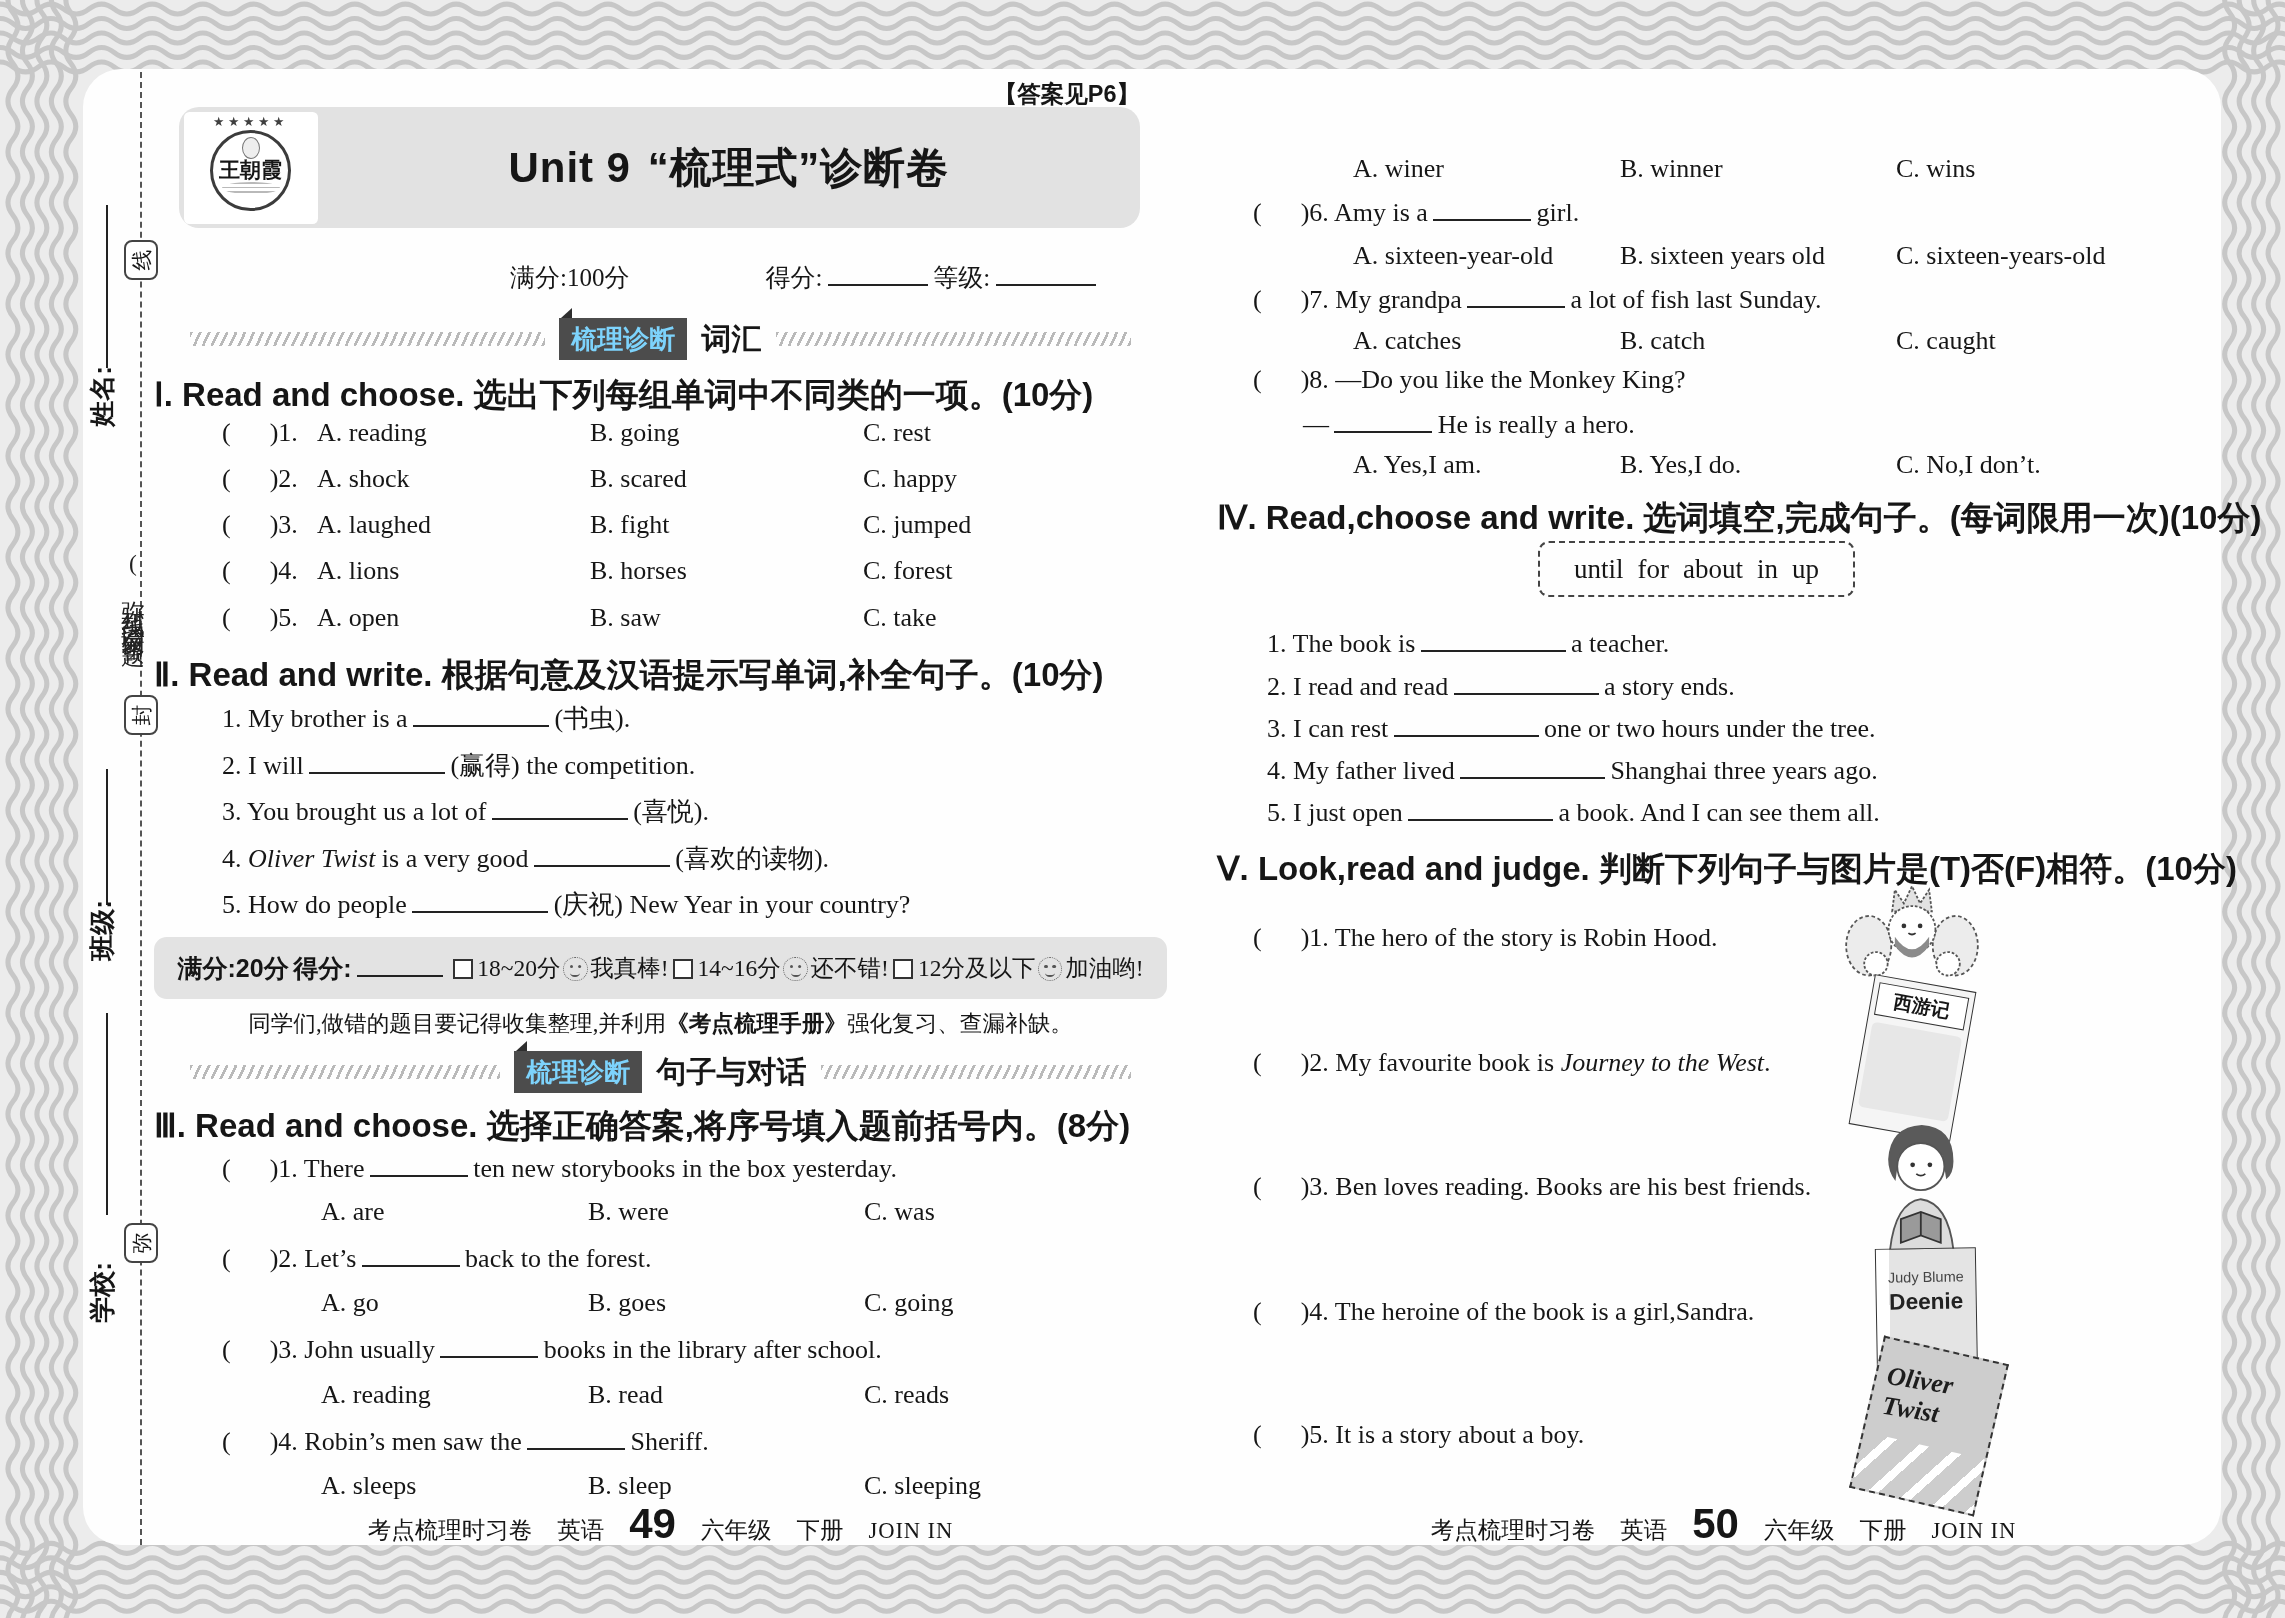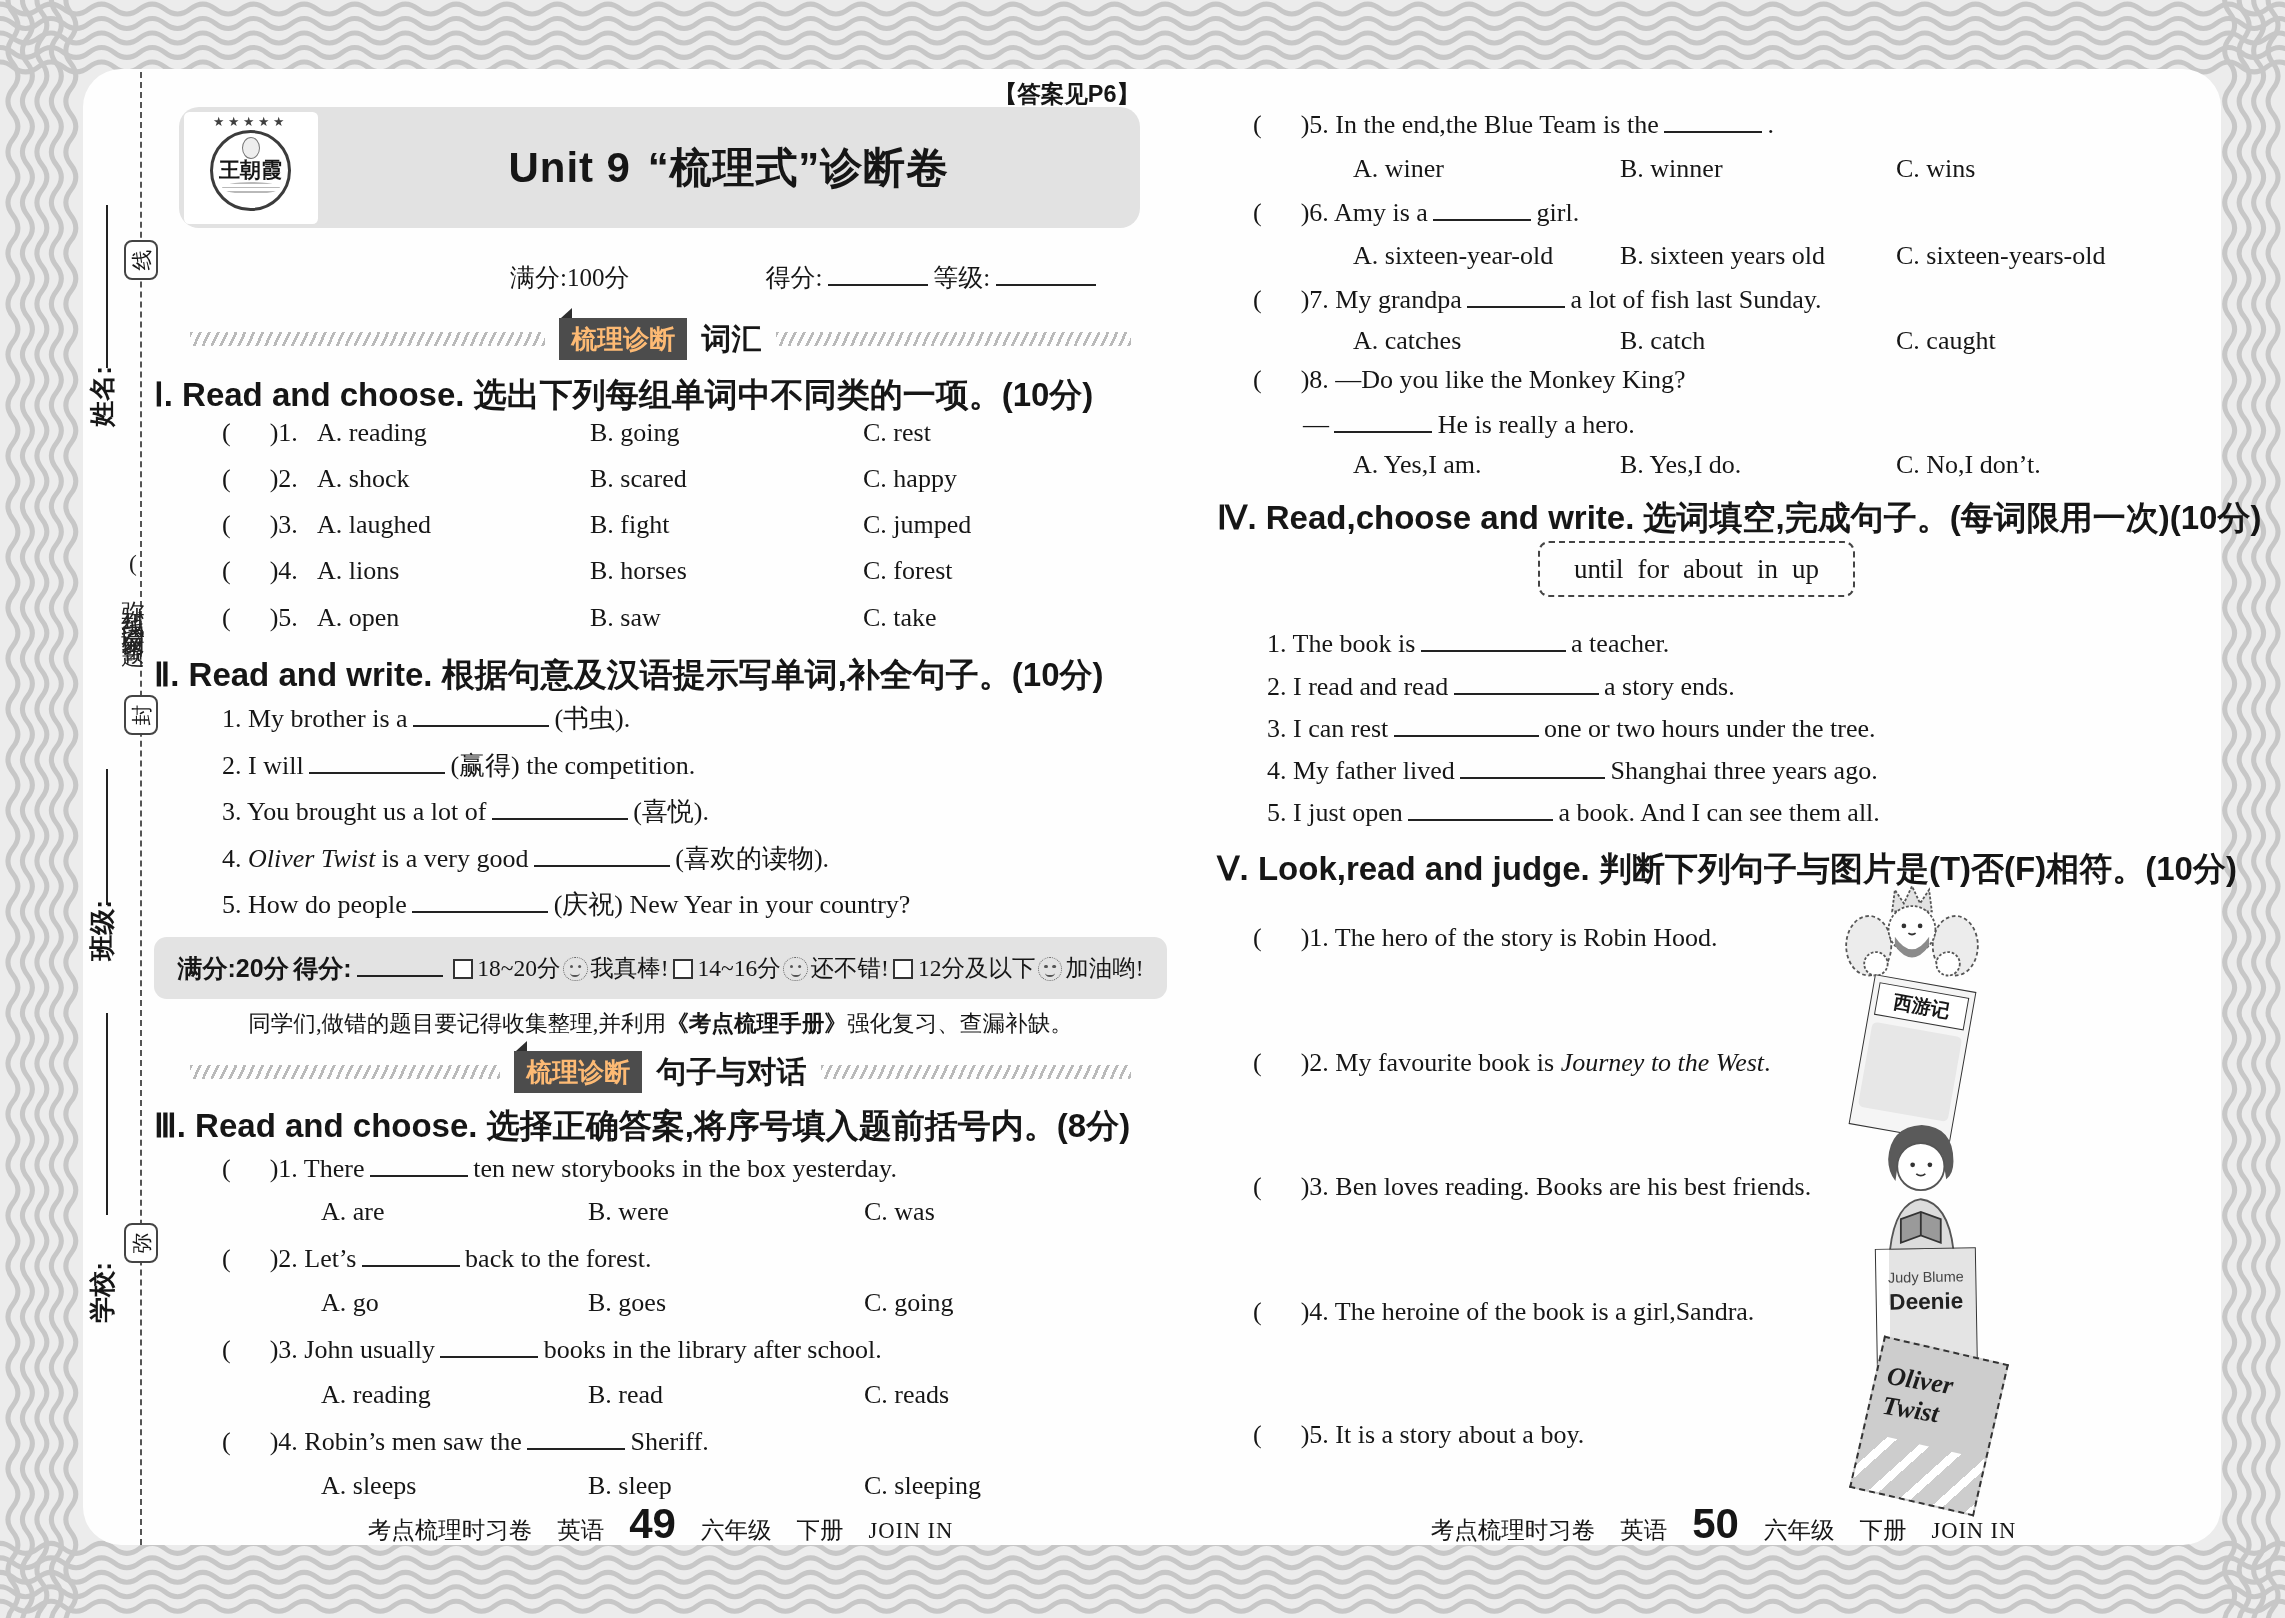--- a/index.html
+++ b/index.html
@@ -51,21 +51,21 @@
             font-family:"Liberation Sans",sans-serif; font-weight:bold; }
 
   
   .scoreline { top:261px; left:0; width:986px; display:flex; font-size:25px; padding-left:356px; }
   .scoreline .g2 { margin-left:136px; } .scoreline .g3 { }
 
   
   .shead { left:36px; width:941px; display:flex; align-items:center; gap:14.5px; }
   .stripes { flex:1; height:13.6px;
              background:repeating-linear-gradient(115deg,#b9b9b9 0 2.7px,transparent 2.7px 8.1px); }
-  .tag { position:relative; background:#4c4c4c; color:#fdba74; font-family:"Liberation Sans",sans-serif;
+  .tag { position:relative; background:#4c4c4c; color:#7dd3fc; font-family:"Liberation Sans",sans-serif;
          font-weight:bold; font-size:26px; padding:3.6px 11.8px; flex:none; }
   .tag::before { content:""; position:absolute; top:-10px; left:1.8px;
                  border-left:11.8px solid transparent; border-bottom:10px solid #2e2e2e; }
   .stitle { font-family:"Liberation Sans",sans-serif; font-weight:bold; font-size:30px; flex:none; }
 
   .h-title { left:0; width:1013px; font-family:"Liberation Sans",sans-serif;
              font-weight:bold; font-size:33px; white-space:nowrap; }
   .q { left:0; width:1013px; font-size:26px; white-space:nowrap; }
   .ind40{ padding-left:36px; } .ind55{ padding-left:50px; }
   .ind75{ padding-left:68px; } .ind95{ padding-left:86px; }
@@ -323,24 +323,20 @@
       <span>英语</span>
       <span class="f-num">49</span>
       <span>六年级</span>
       <span>下册</span>
       <span class="f-en">JOIN IN</span>
     </div>
   </div>
 
   <div class="pg right">
 
-    <div class="a q ind40" style="top:107px">
-      <span>(&nbsp;&nbsp;&nbsp;&nbsp;&nbsp;&nbsp;)5.</span>
-      <span>In the end,the Blue Team is the</span><span class="blank"></span><span>.</span>
-    </div>
     <div class="a q opts" style="top:154px">
       <span class="o1">A. winer</span>
         <span class="o2">B. winner</span>
         <span class="o3">C. wins</span>
     </div>
     <div class="a q ind40" style="top:195px">
       <span>(&nbsp;&nbsp;&nbsp;&nbsp;&nbsp;&nbsp;)6.</span>
       <span>Amy is a</span><span class="blank"></span><span>girl.</span>
     </div>
     <div class="a q opts" style="top:241px">

